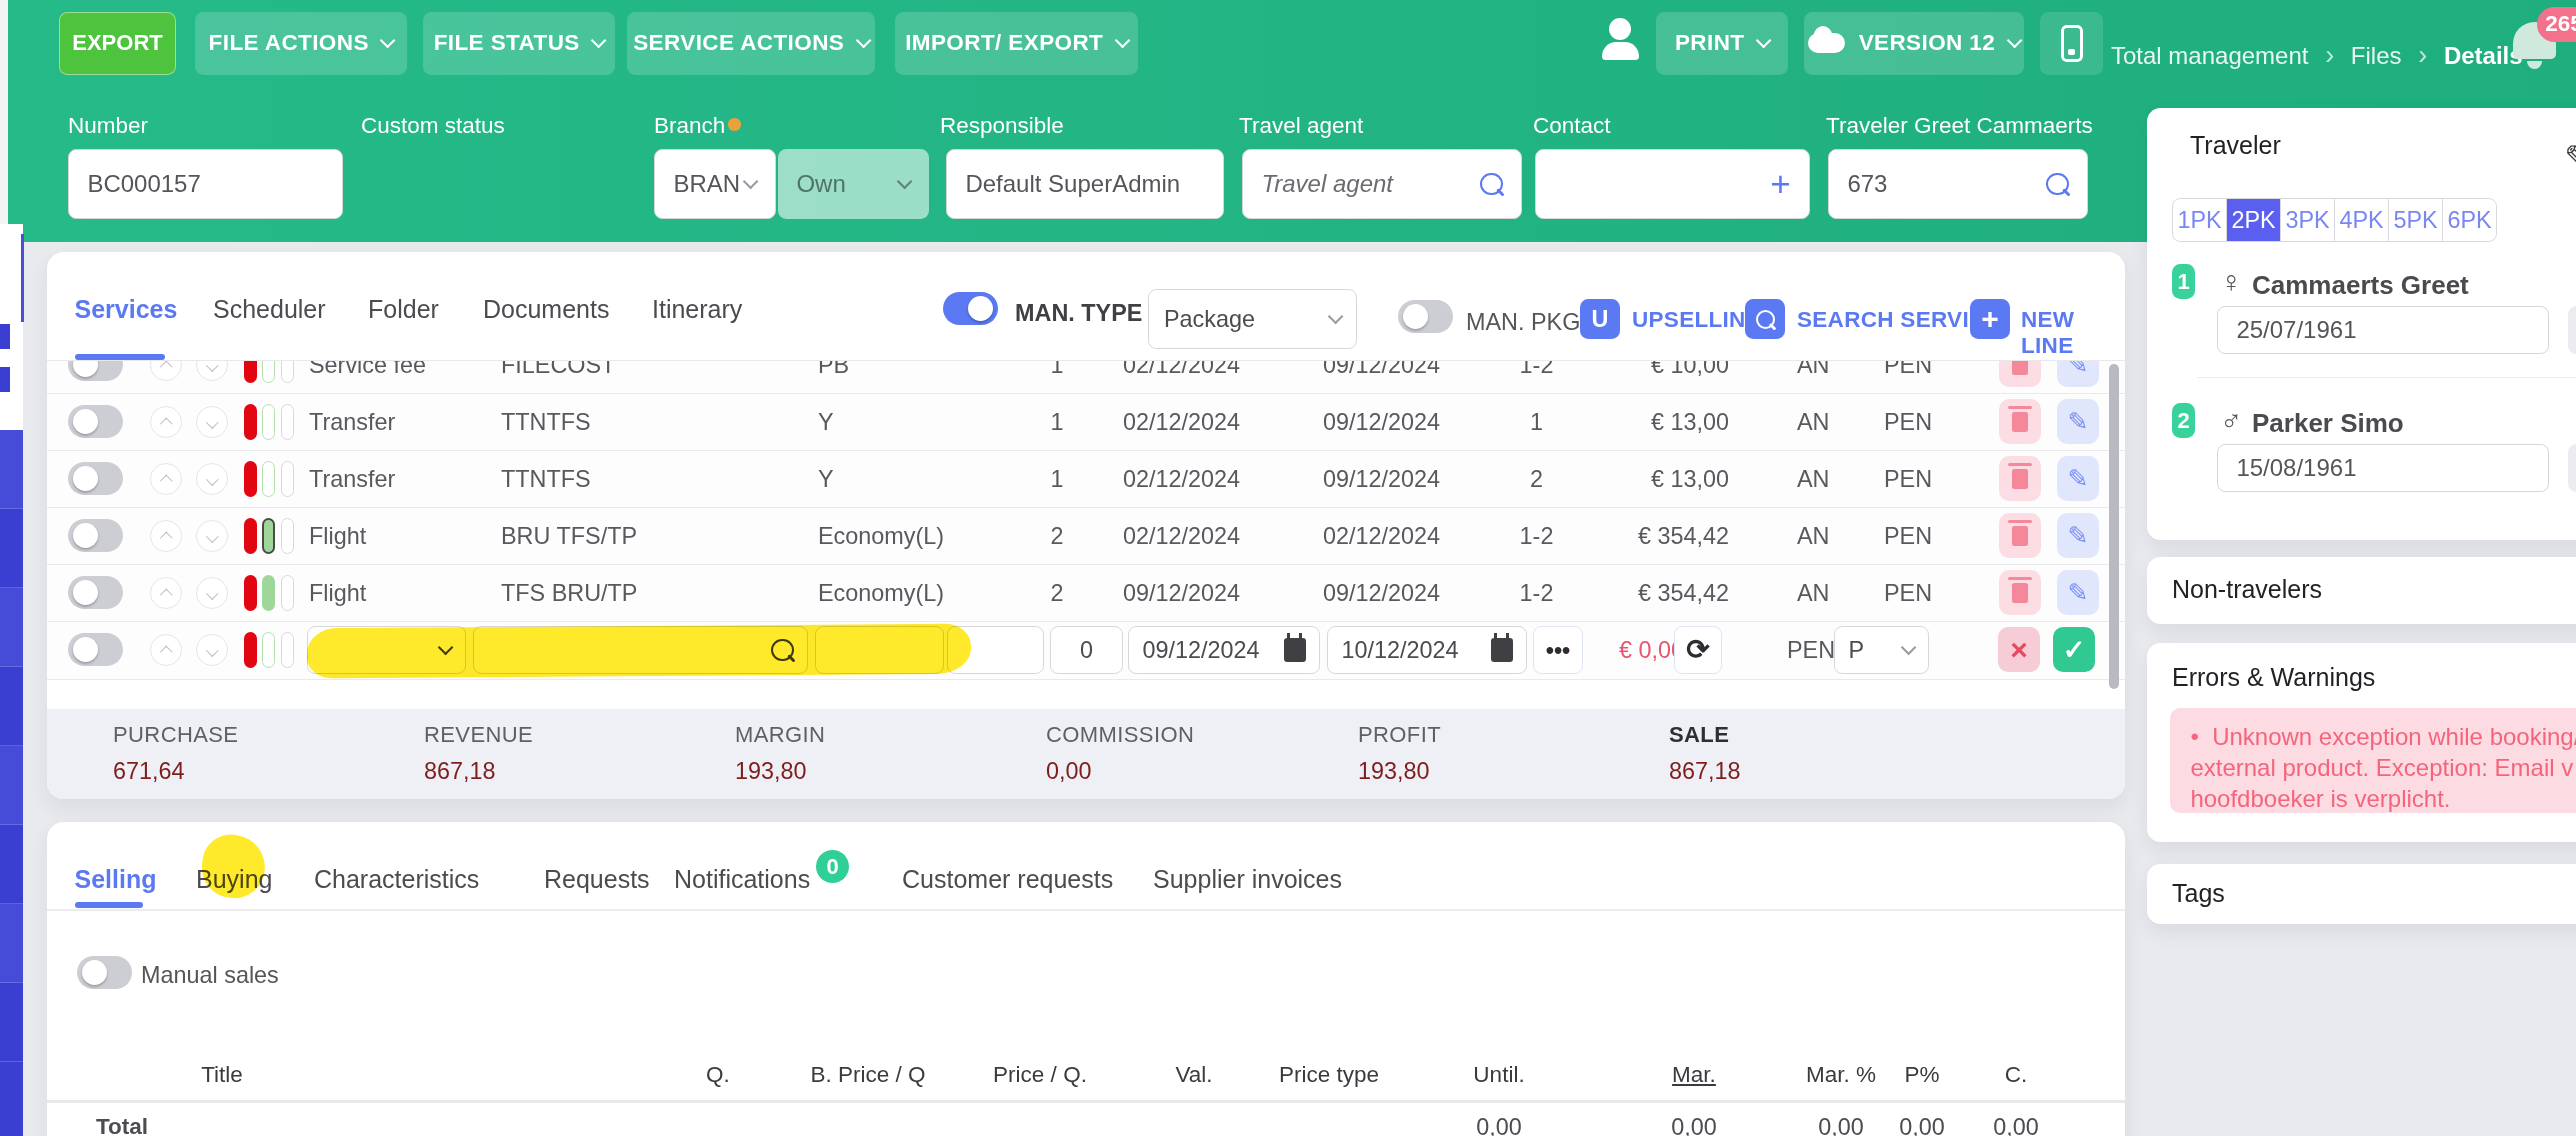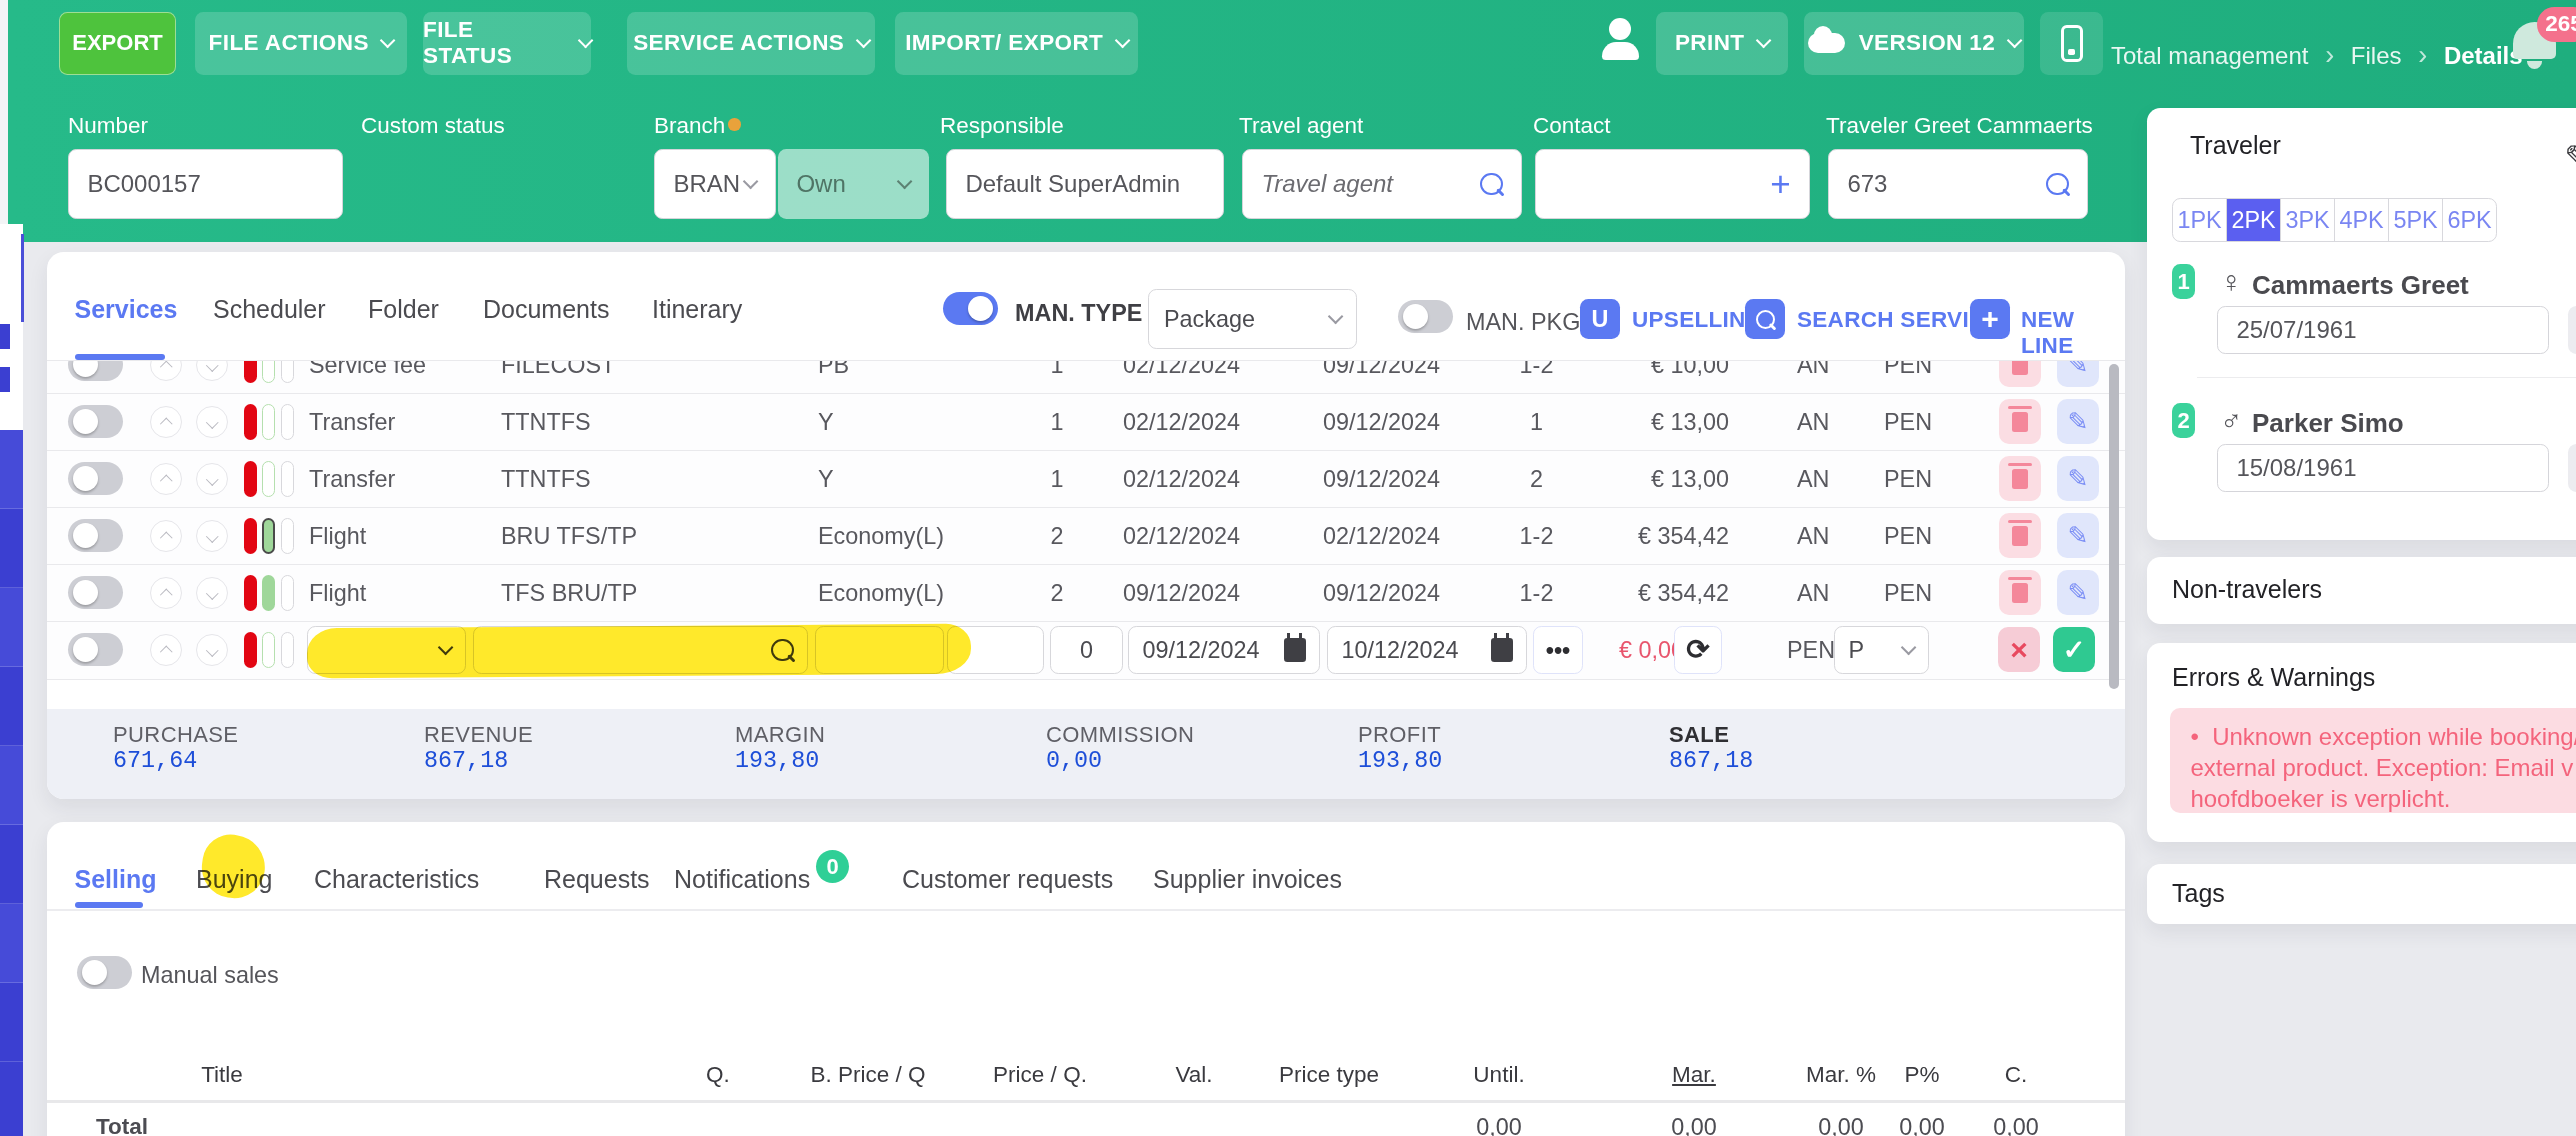--- a/index.html
+++ b/index.html
@@ -109,21 +109,21 @@
   .sicon.dark::after{background:#3f3f44;}
   .sicon.white{border-color:#fff;width:15px;height:15px;}
   .sicon.white::after{background:#fff;left:13.4px;top:11px;height:7.5px;}
   
   .refresh{font-size:28px;color:#2d2d31;font-weight:700;line-height:1;}
   
   .sums{position:absolute;left:0;top:457px;width:2078px;height:90px;background:#eef0f6;
         border-radius:0 0 16.7px 16.7px;}
   .sum{position:absolute;top:13.4px;}
   .sum .sl{font-size:22px;color:#5f5f66;letter-spacing:0.4px;}
-  .sum .sv{font-size:23.4px;color:#1d4ed8;font-family:Liberation Mono, monospace;}
+  .sum .sv{font-size:23.4px;color:#7f1d1d;margin-top:10px;}
   .sum.bold .sl{color:#2f2f33;font-weight:700;}
   .scroll{position:absolute;left:2062px;top:112px;width:10px;height:325px;border-radius:5px;background:#b9bac1;cursor:pointer;}
   
   .badge0{position:absolute;width:33px;height:33px;border-radius:50%;background:#2fcf96;color:#fff;
         font-size:22px;font-weight:700;display:flex;align-items:center;justify-content:center;}
   .th{position:absolute;top:240px;transform:translateX(-50%);font-size:22.5px;color:#3a3a3f;font-weight:500;white-space:nowrap;}
   .tdval{position:absolute;top:292px;transform:translateX(-50%);font-size:23.4px;color:#4c4c52;}
   .hrule{position:absolute;left:0;top:278px;width:2078px;height:3.3px;background:#e8e8ea;}
   .tabrule{position:absolute;left:0;top:87px;width:2078px;height:1.7px;background:#ececef;}
   
@@ -179,21 +179,21 @@
       <div class="seg"></div>
       <div class="seg"></div>
       <div class="seg"></div>
   </div>
 
   <div class="booking">EXPORT</div>
   <div class="hbtn" style="left:195px;width:212px;">
     <span>FILE ACTIONS</span>
     <span class="chev"></span>
   </div>
-  <div class="hbtn" style="left:423px;width:168px;">
+  <div class="hbtn" style="left:423px;width:192px;">
     <span>FILE STATUS</span>
     <span class="chev"></span>
   </div>
   <div class="hbtn" style="left:627px;width:248px;">
     <span>SERVICE ACTIONS</span>
     <span class="chev"></span>
   </div>
   <div class="hbtn" style="left:895px;width:243px;">
     <span>IMPORT/ EXPORT</span>
     <span class="chev"></span>

